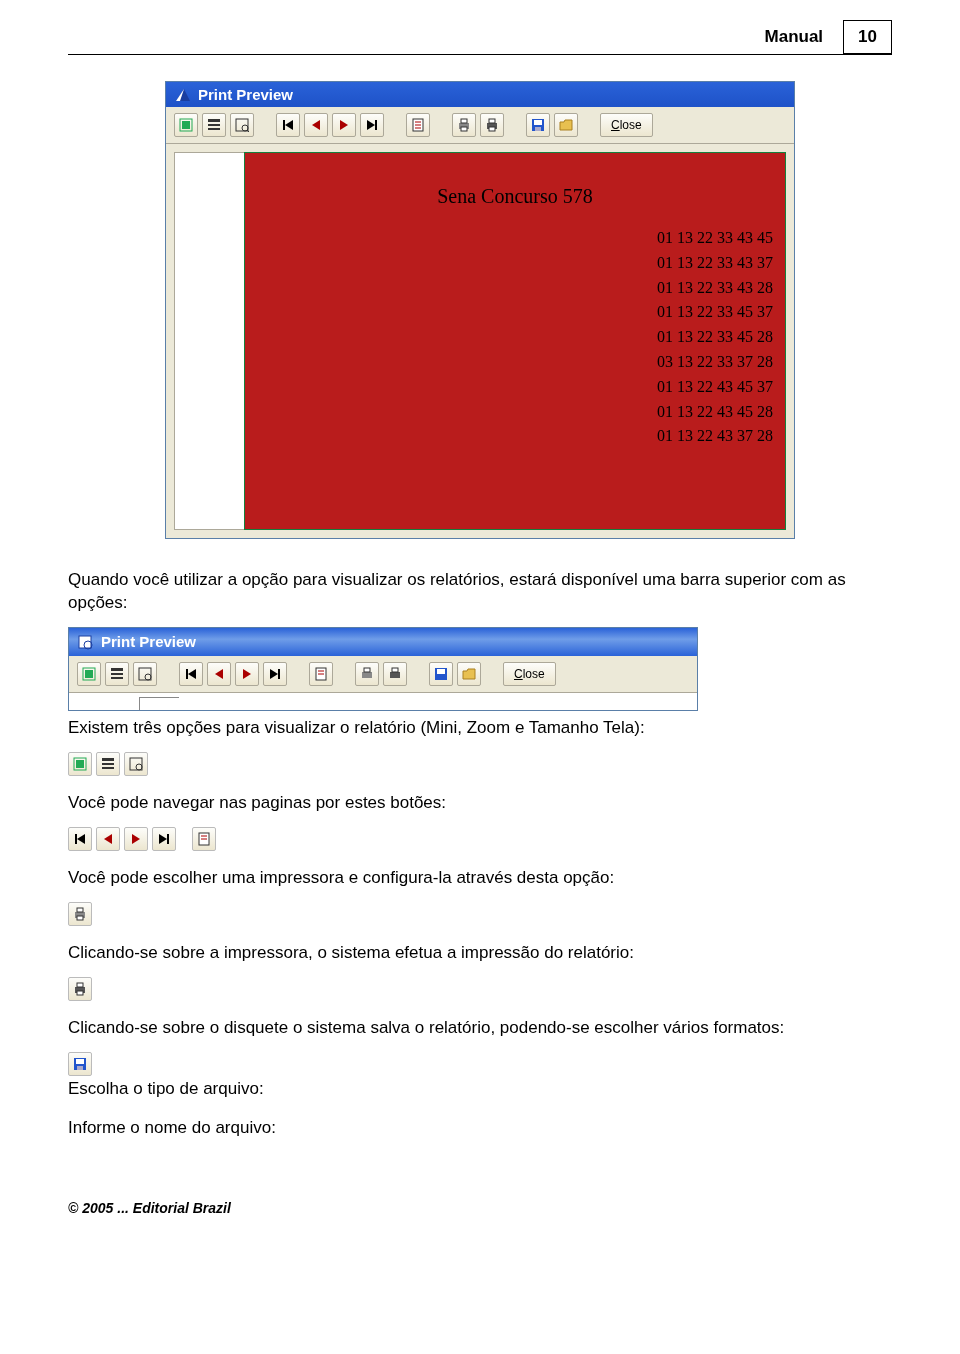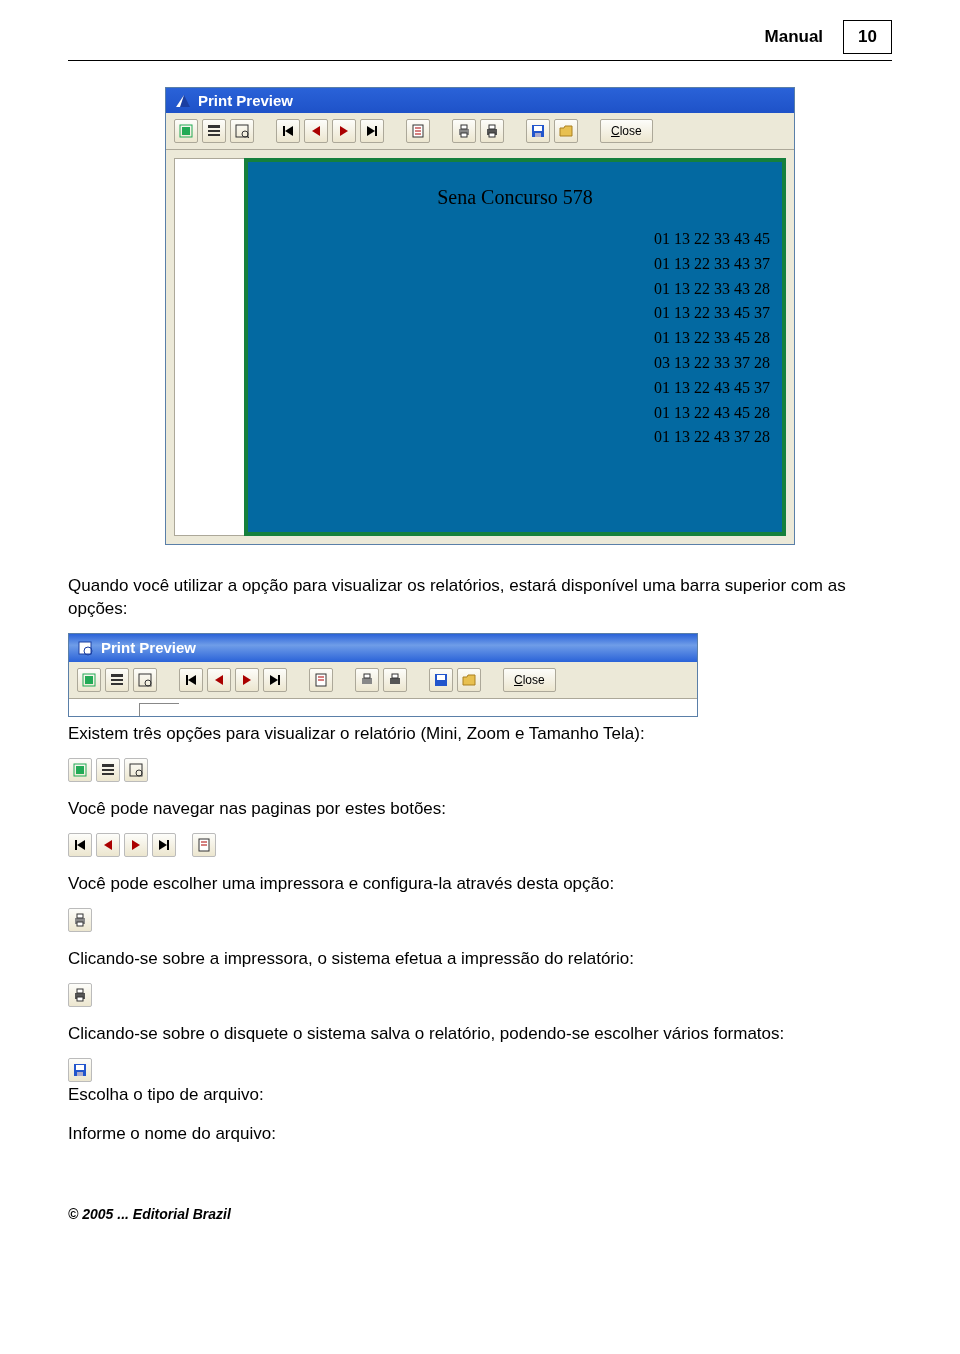--- a/index.html
+++ b/index.html
@@ -10,21 +10,21 @@
     background: #fff;
     width: 960px;
   }
   .page {
     padding: 20px 68px 30px 68px;
   }
   .header-row {
     display: flex;
     justify-content: flex-end;
     align-items: center;
-    margin-bottom: 6px;
+    margin-bottom: 0;
   }
   .header-label {
     font-weight: bold;
     font-size: 17px;
     margin-right: 20px;
   }
   .page-num-box {
     border: 1px solid #000;
     padding: 6px 14px;
     font-weight: bold;
@@ -94,23 +94,23 @@
     display: flex;
   }
   .preview-margin {
     width: 70px;
     background: #fff;
     border: 1px solid #aca899;
     border-right: none;
   }
   .preview-page {
     flex: 1;
-    background: #0369a1;
-    border: 4px solid #15803d;
-    padding: 24px 12px 0 12px;
+    background: #b91c1c;
+    border: 1px solid #15803d;
+    padding: 32px 12px 0 12px;
     overflow: hidden;
     font-family: "Times New Roman", serif;
   }
   .preview-title {
     font-size: 20px;
     text-align: center;
     margin-bottom: 18px;
   }
   .number-lines {
     font-size: 16px;

